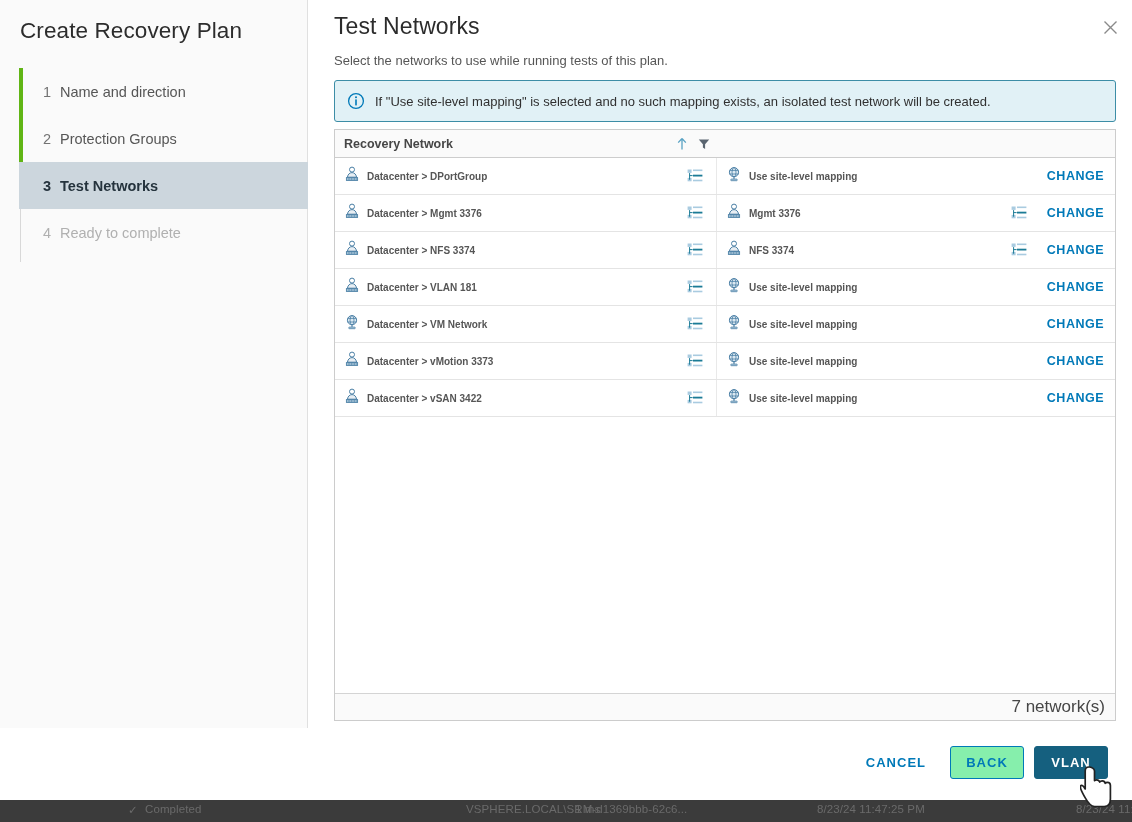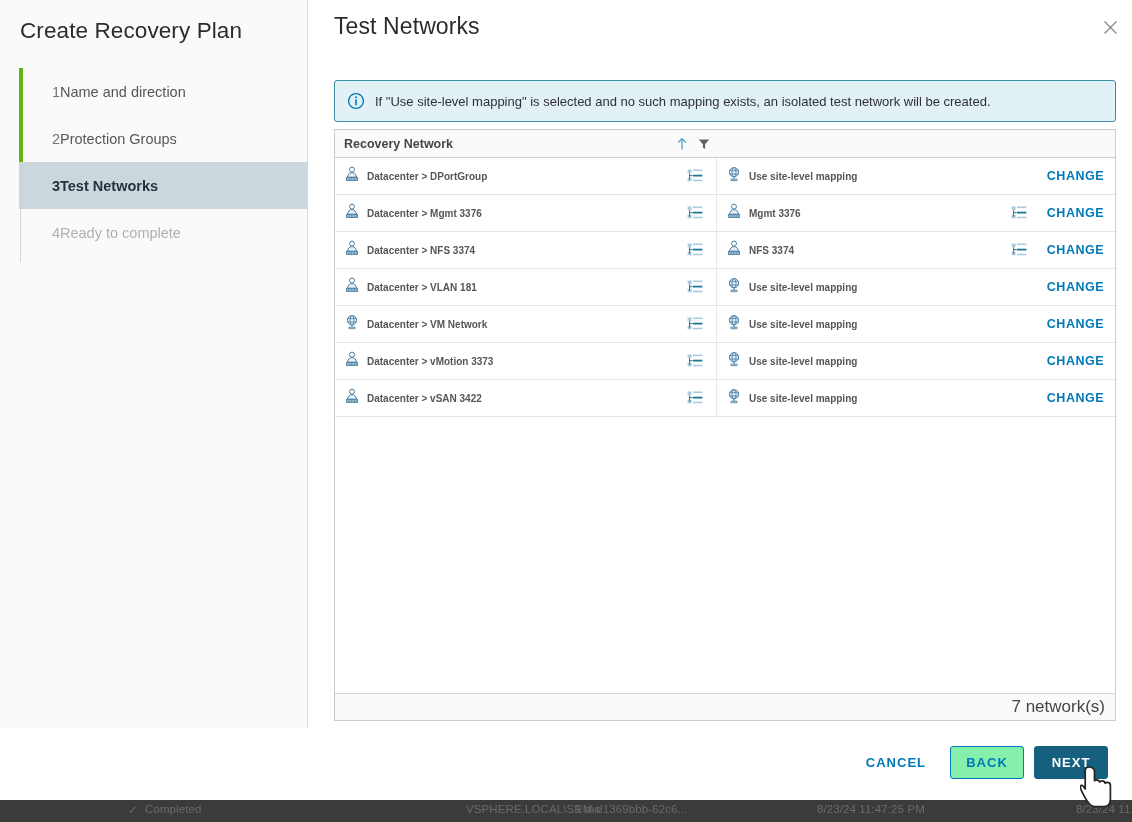--- a/index.html
+++ b/index.html
@@ -59,21 +59,20 @@
   }
 
   
   .wizard {
     width: 308px;
     height: 728px;
     background: #fafafa;
     border-right: 1px solid #e0e0e0;
     position: relative;
     flex: 0 0 308px;
-    text-align: right;
   }
   .wiz-title {
     position: absolute;
     left: 20px; top: 18px;
     font-size: 22.5px;
     font-weight: 400;
     color: #2c2c2c;
     letter-spacing: .1px;
   }
   .steps {
@@ -377,20 +376,21 @@
     <div class="content">
 
       <div class="page-title">Test Networks</div>
 
       <div class="close-btn">
         <svg width="15" height="15" viewBox="0 0 15 15" aria-hidden="true">
           <path d="M1.5 1.5 L13.5 13.5 M13.5 1.5 L1.5 13.5" stroke="#8a8a8a" stroke-width="1.4" fill="none"></path>
         </svg>
       </div>
 
+      <div class="page-sub">Select the networks to use while running tests of this plan.</div>
 
       <div class="alert">
         <span class="info-icon">
           <svg width="18" height="18" viewBox="0 0 18 18" aria-hidden="true">
             <circle cx="9" cy="9" r="7.4" fill="none" stroke="#0079b8" stroke-width="1.3"></circle>
             <circle cx="9" cy="5.3" r="1" fill="#0079b8"></circle>
             <rect x="8.2" y="7.4" width="1.6" height="6" fill="#0079b8"></rect>
           </svg>
         </span>
         <span class="alert-text">If "Use site-level mapping" is selected and no such mapping exists, an isolated test network will be created.</span>
@@ -654,21 +654,21 @@
           </div>
 
         <div class="grid-footer">
           <span>7 network(s)</span>
         </div>
       </div>
 
       <div class="actions">
         <div class="btn btn-flat">CANCEL</div>
         <div class="btn btn-outline">BACK</div>
-        <div class="btn btn-solid">NEXT</div>
+        <div class="btn btn-solid">VLAN</div>
       </div>
 
     </div>
   </div>
 
   <div class="cursor">
     <svg width="34" height="48" viewBox="0 0 34 48" aria-hidden="true">
       <path d="M9 2 C6.6 2 5.2 3.7 5.2 5.9 L5.2 24 L3.6 21.6 C2.3 19.7 0.4 19.9 0.4 22.2 C0.4 24 3 29 5.4 33.2 C8.2 38.2 10.6 41.5 14.6 41.5 L24.2 41.5 C28.4 41.5 30.4 38.8 30.4 34 L30.4 20.6 C30.4 18.6 29.2 17.3 27.4 17.3 C26.4 17.3 25.6 17.8 25.2 18.4 C24.9 16.8 23.8 15.8 22.2 15.8 C21.1 15.8 20.2 16.3 19.7 17.1 C19.3 15.7 18.2 14.8 16.7 14.8 C15.8 14.8 15 15.1 14.5 15.6 L14.5 5.9 C14.5 3.7 11.4 2 9 2 Z" fill="#ffffff" stroke="#222222" stroke-width="1.7" stroke-linejoin="round"></path>
     </svg>
   </div>

